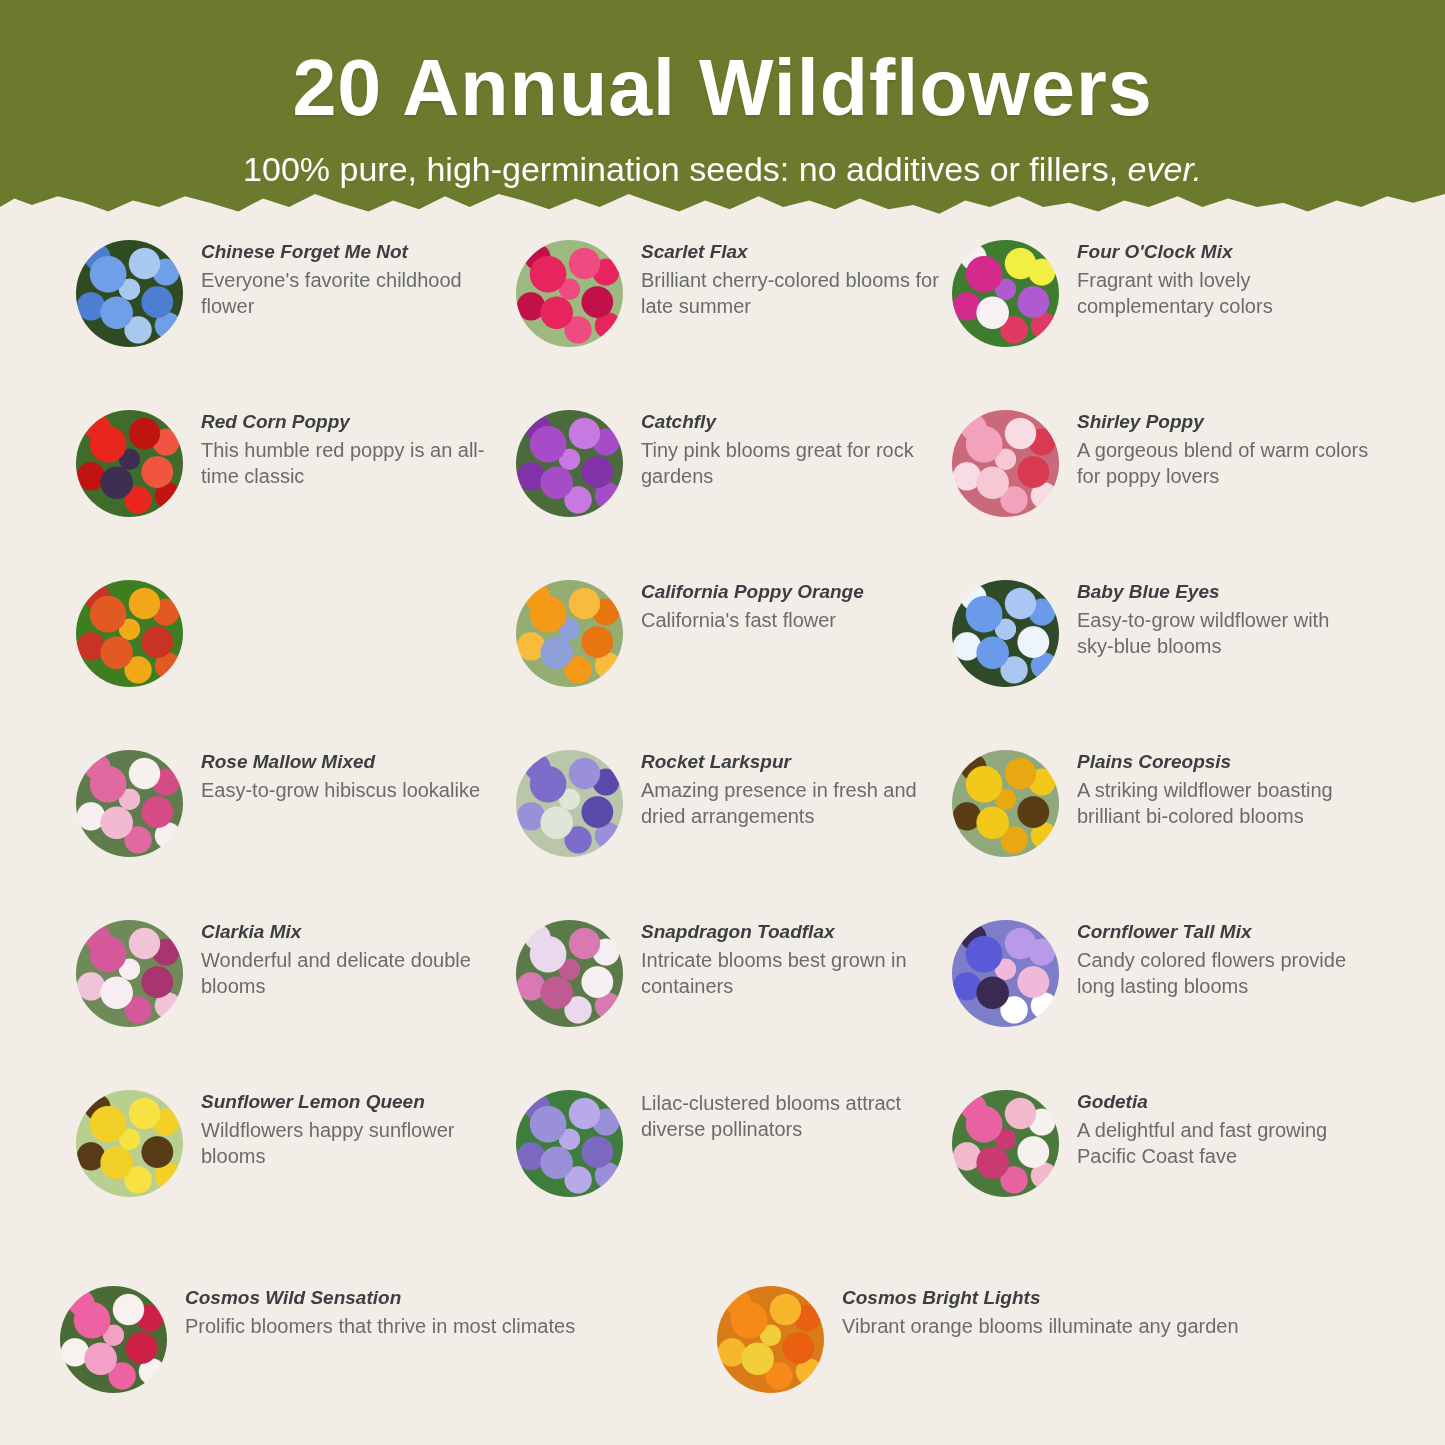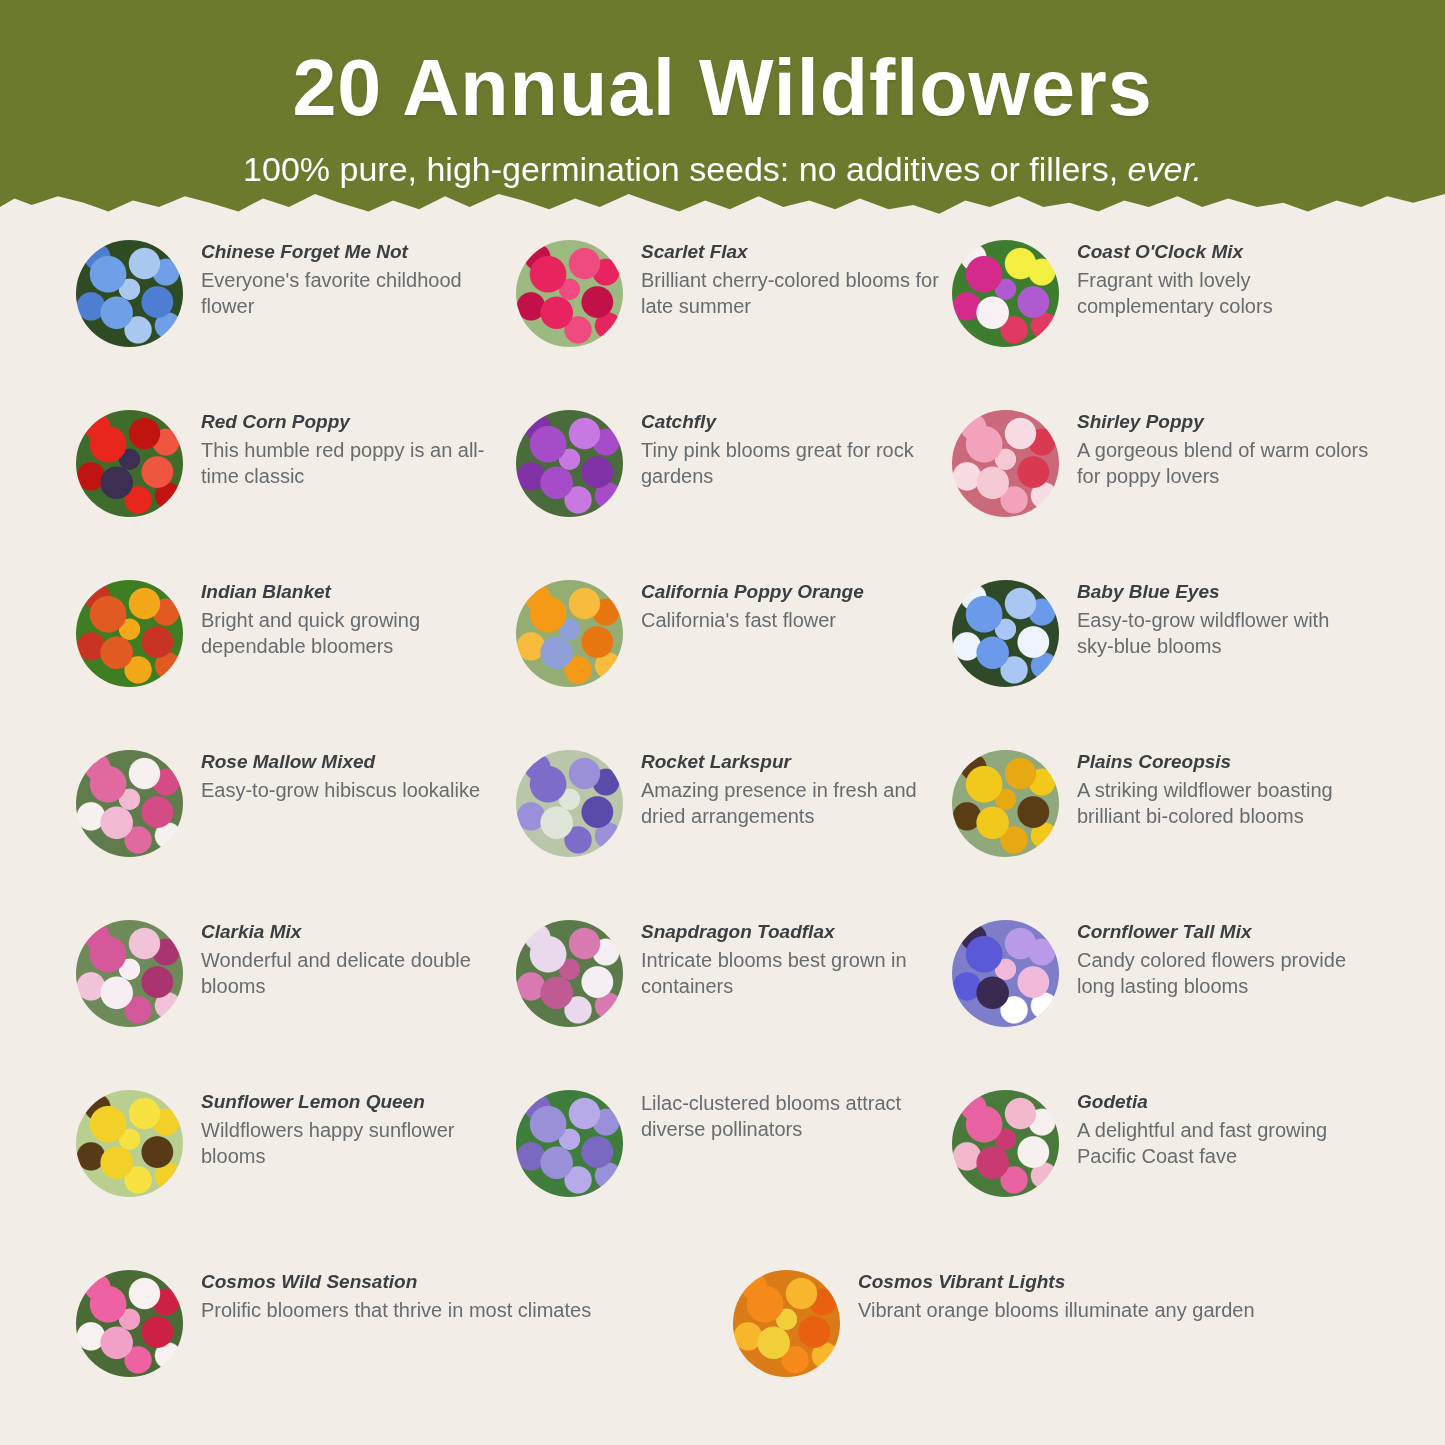--- a/index.html
+++ b/index.html
@@ -39,22 +39,22 @@
   }
   .subtitle em{font-style:italic;}
   #grid{
     display:grid;
     grid-template-columns:440px 436px 417px;
     grid-auto-rows:170px;
     padding:22px 0 0 76px;
   }
   #grid-bottom{
     display:flex;
-    padding-left:76px;
-    margin-top:10px;
+    padding-left:60px;
+    margin-top:26px;
     align-items:center;
   }
   #grid-bottom .item{width:657px;}
   #grid-bottom .text{width:520px;}
   .item{display:flex;gap:18px;align-items:flex-start;}
   .photo{
     width:107px;height:107px;
     border-radius:50%;
     flex:0 0 107px;
     background:#7d8a5a;
@@ -94,21 +94,21 @@
     <div class="item">
     <div class="photo" style="background: radial-gradient(circle at 30% 32%, rgb(232, 36, 95) 0px, rgb(232, 36, 95) 17%, rgba(0, 0, 0, 0) 18%), radial-gradient(circle at 64% 22%, rgb(240, 75, 128) 0px, rgb(240, 75, 128) 14%, rgba(0, 0, 0, 0) 15%), radial-gradient(circle at 76% 58%, rgb(194, 17, 72) 0px, rgb(194, 17, 72) 15%, rgba(0, 0, 0, 0) 16%), radial-gradient(circle at 38% 68%, rgb(232, 36, 95) 0px, rgb(232, 36, 95) 16%, rgba(0, 0, 0, 0) 17%), radial-gradient(circle at 58% 84%, rgb(240, 75, 128) 0px, rgb(240, 75, 128) 12%, rgba(0, 0, 0, 0) 13%), radial-gradient(circle at 14% 62%, rgb(194, 17, 72) 0px, rgb(194, 17, 72) 12%, rgba(0, 0, 0, 0) 13%), radial-gradient(circle at 84% 30%, rgb(232, 36, 95) 0px, rgb(232, 36, 95) 11%, rgba(0, 0, 0, 0) 12%), radial-gradient(circle at 50% 46%, rgb(240, 75, 128) 0px, rgb(240, 75, 128) 13%, rgba(0, 0, 0, 0) 14%), radial-gradient(circle at 20% 16%, rgb(194, 17, 72) 0px, rgb(194, 17, 72) 10%, rgba(0, 0, 0, 0) 11%), radial-gradient(circle at 86% 80%, rgb(232, 36, 95) 0px, rgb(232, 36, 95) 10%, rgba(0, 0, 0, 0) 11%), linear-gradient(rgb(156, 186, 128), rgb(156, 186, 128));"></div>
     <div class="text">
       <h3 class="name">Scarlet Flax</h3>
       <p class="desc">Brilliant cherry-colored blooms for late summer</p>
     </div>
   </div>
     <div class="item">
     <div class="photo" style="background: radial-gradient(circle at 30% 32%, rgb(212, 42, 139) 0px, rgb(212, 42, 139) 17%, rgba(0, 0, 0, 0) 18%), radial-gradient(circle at 64% 22%, rgb(242, 238, 66) 0px, rgb(242, 238, 66) 14%, rgba(0, 0, 0, 0) 15%), radial-gradient(circle at 76% 58%, rgb(176, 90, 209) 0px, rgb(176, 90, 209) 15%, rgba(0, 0, 0, 0) 16%), radial-gradient(circle at 38% 68%, rgb(247, 241, 243) 0px, rgb(247, 241, 243) 16%, rgba(0, 0, 0, 0) 17%), radial-gradient(circle at 58% 84%, rgb(224, 58, 98) 0px, rgb(224, 58, 98) 12%, rgba(0, 0, 0, 0) 13%), radial-gradient(circle at 14% 62%, rgb(212, 42, 139) 0px, rgb(212, 42, 139) 12%, rgba(0, 0, 0, 0) 13%), radial-gradient(circle at 84% 30%, rgb(242, 238, 66) 0px, rgb(242, 238, 66) 11%, rgba(0, 0, 0, 0) 12%), radial-gradient(circle at 50% 46%, rgb(176, 90, 209) 0px, rgb(176, 90, 209) 13%, rgba(0, 0, 0, 0) 14%), radial-gradient(circle at 20% 16%, rgb(247, 241, 243) 0px, rgb(247, 241, 243) 10%, rgba(0, 0, 0, 0) 11%), radial-gradient(circle at 86% 80%, rgb(224, 58, 98) 0px, rgb(224, 58, 98) 10%, rgba(0, 0, 0, 0) 11%), linear-gradient(rgb(62, 125, 47), rgb(62, 125, 47));"></div>
     <div class="text">
-      <h3 class="name">Coast O'Clock Mix</h3>
+      <h3 class="name">Four O'Clock Mix</h3>
       <p class="desc">Fragrant with lovely complementary colors</p>
     </div>
   </div>
     <div class="item">
     <div class="photo" style="background: radial-gradient(circle at 30% 32%, rgb(232, 38, 29) 0px, rgb(232, 38, 29) 17%, rgba(0, 0, 0, 0) 18%), radial-gradient(circle at 64% 22%, rgb(192, 20, 16) 0px, rgb(192, 20, 16) 14%, rgba(0, 0, 0, 0) 15%), radial-gradient(circle at 76% 58%, rgb(240, 85, 64) 0px, rgb(240, 85, 64) 15%, rgba(0, 0, 0, 0) 16%), radial-gradient(circle at 38% 68%, rgb(60, 47, 82) 0px, rgb(60, 47, 82) 16%, rgba(0, 0, 0, 0) 17%), radial-gradient(circle at 58% 84%, rgb(232, 38, 29) 0px, rgb(232, 38, 29) 12%, rgba(0, 0, 0, 0) 13%), radial-gradient(circle at 14% 62%, rgb(192, 20, 16) 0px, rgb(192, 20, 16) 12%, rgba(0, 0, 0, 0) 13%), radial-gradient(circle at 84% 30%, rgb(240, 85, 64) 0px, rgb(240, 85, 64) 11%, rgba(0, 0, 0, 0) 12%), radial-gradient(circle at 50% 46%, rgb(60, 47, 82) 0px, rgb(60, 47, 82) 13%, rgba(0, 0, 0, 0) 14%), radial-gradient(circle at 20% 16%, rgb(232, 38, 29) 0px, rgb(232, 38, 29) 10%, rgba(0, 0, 0, 0) 11%), radial-gradient(circle at 86% 80%, rgb(192, 20, 16) 0px, rgb(192, 20, 16) 10%, rgba(0, 0, 0, 0) 11%), linear-gradient(rgb(63, 107, 43), rgb(63, 107, 43));"></div>
     <div class="text">
       <h3 class="name">Red Corn Poppy</h3>
       <p class="desc">This humble red poppy is an all-time classic</p>
     </div>
   </div>
@@ -121,24 +121,20 @@
   </div>
     <div class="item">
     <div class="photo" style="background: radial-gradient(circle at 30% 32%, rgb(242, 162, 186) 0px, rgb(242, 162, 186) 17%, rgba(0, 0, 0, 0) 18%), radial-gradient(circle at 64% 22%, rgb(247, 221, 227) 0px, rgb(247, 221, 227) 14%, rgba(0, 0, 0, 0) 15%), radial-gradient(circle at 76% 58%, rgb(217, 58, 81) 0px, rgb(217, 58, 81) 15%, rgba(0, 0, 0, 0) 16%), radial-gradient(circle at 38% 68%, rgb(245, 201, 212) 0px, rgb(245, 201, 212) 16%, rgba(0, 0, 0, 0) 17%), radial-gradient(circle at 58% 84%, rgb(242, 162, 186) 0px, rgb(242, 162, 186) 12%, rgba(0, 0, 0, 0) 13%), radial-gradient(circle at 14% 62%, rgb(247, 221, 227) 0px, rgb(247, 221, 227) 12%, rgba(0, 0, 0, 0) 13%), radial-gradient(circle at 84% 30%, rgb(217, 58, 81) 0px, rgb(217, 58, 81) 11%, rgba(0, 0, 0, 0) 12%), radial-gradient(circle at 50% 46%, rgb(245, 201, 212) 0px, rgb(245, 201, 212) 13%, rgba(0, 0, 0, 0) 14%), radial-gradient(circle at 20% 16%, rgb(242, 162, 186) 0px, rgb(242, 162, 186) 10%, rgba(0, 0, 0, 0) 11%), radial-gradient(circle at 86% 80%, rgb(247, 221, 227) 0px, rgb(247, 221, 227) 10%, rgba(0, 0, 0, 0) 11%), linear-gradient(rgb(201, 105, 122), rgb(201, 105, 122));"></div>
     <div class="text">
       <h3 class="name">Shirley Poppy</h3>
       <p class="desc">A gorgeous blend of warm colors for poppy lovers</p>
     </div>
   </div>
     <div class="item">
     <div class="photo" style="background: radial-gradient(circle at 30% 32%, rgb(224, 90, 34) 0px, rgb(224, 90, 34) 17%, rgba(0, 0, 0, 0) 18%), radial-gradient(circle at 64% 22%, rgb(242, 168, 24) 0px, rgb(242, 168, 24) 14%, rgba(0, 0, 0, 0) 15%), radial-gradient(circle at 76% 58%, rgb(201, 51, 36) 0px, rgb(201, 51, 36) 15%, rgba(0, 0, 0, 0) 16%), radial-gradient(circle at 38% 68%, rgb(224, 90, 34) 0px, rgb(224, 90, 34) 16%, rgba(0, 0, 0, 0) 17%), radial-gradient(circle at 58% 84%, rgb(242, 168, 24) 0px, rgb(242, 168, 24) 12%, rgba(0, 0, 0, 0) 13%), radial-gradient(circle at 14% 62%, rgb(201, 51, 36) 0px, rgb(201, 51, 36) 12%, rgba(0, 0, 0, 0) 13%), radial-gradient(circle at 84% 30%, rgb(224, 90, 34) 0px, rgb(224, 90, 34) 11%, rgba(0, 0, 0, 0) 12%), radial-gradient(circle at 50% 46%, rgb(242, 168, 24) 0px, rgb(242, 168, 24) 13%, rgba(0, 0, 0, 0) 14%), radial-gradient(circle at 20% 16%, rgb(201, 51, 36) 0px, rgb(201, 51, 36) 10%, rgba(0, 0, 0, 0) 11%), radial-gradient(circle at 86% 80%, rgb(224, 90, 34) 0px, rgb(224, 90, 34) 10%, rgba(0, 0, 0, 0) 11%), linear-gradient(rgb(63, 125, 35), rgb(63, 125, 35));"></div>
-    <div class="text">
-      <h3 class="name">Indian Blanket</h3>
-      <p class="desc">Bright and quick growing dependable bloomers</p>
-    </div>
   </div>
     <div class="item">
     <div class="photo" style="background: radial-gradient(circle at 30% 32%, rgb(245, 154, 22) 0px, rgb(245, 154, 22) 17%, rgba(0, 0, 0, 0) 18%), radial-gradient(circle at 64% 22%, rgb(247, 187, 62) 0px, rgb(247, 187, 62) 14%, rgba(0, 0, 0, 0) 15%), radial-gradient(circle at 76% 58%, rgb(232, 118, 16) 0px, rgb(232, 118, 16) 15%, rgba(0, 0, 0, 0) 16%), radial-gradient(circle at 38% 68%, rgb(143, 159, 216) 0px, rgb(143, 159, 216) 16%, rgba(0, 0, 0, 0) 17%), radial-gradient(circle at 58% 84%, rgb(245, 154, 22) 0px, rgb(245, 154, 22) 12%, rgba(0, 0, 0, 0) 13%), radial-gradient(circle at 14% 62%, rgb(247, 187, 62) 0px, rgb(247, 187, 62) 12%, rgba(0, 0, 0, 0) 13%), radial-gradient(circle at 84% 30%, rgb(232, 118, 16) 0px, rgb(232, 118, 16) 11%, rgba(0, 0, 0, 0) 12%), radial-gradient(circle at 50% 46%, rgb(143, 159, 216) 0px, rgb(143, 159, 216) 13%, rgba(0, 0, 0, 0) 14%), radial-gradient(circle at 20% 16%, rgb(245, 154, 22) 0px, rgb(245, 154, 22) 10%, rgba(0, 0, 0, 0) 11%), radial-gradient(circle at 86% 80%, rgb(247, 187, 62) 0px, rgb(247, 187, 62) 10%, rgba(0, 0, 0, 0) 11%), linear-gradient(rgb(147, 173, 114), rgb(147, 173, 114));"></div>
     <div class="text">
       <h3 class="name">California Poppy Orange</h3>
       <p class="desc">California's fast flower</p>
     </div>
   </div>
     <div class="item">
     <div class="photo" style="background: radial-gradient(circle at 30% 32%, rgb(106, 154, 233) 0px, rgb(106, 154, 233) 17%, rgba(0, 0, 0, 0) 18%), radial-gradient(circle at 64% 22%, rgb(169, 199, 242) 0px, rgb(169, 199, 242) 14%, rgba(0, 0, 0, 0) 15%), radial-gradient(circle at 76% 58%, rgb(238, 244, 251) 0px, rgb(238, 244, 251) 15%, rgba(0, 0, 0, 0) 16%), radial-gradient(circle at 38% 68%, rgb(106, 154, 233) 0px, rgb(106, 154, 233) 16%, rgba(0, 0, 0, 0) 17%), radial-gradient(circle at 58% 84%, rgb(169, 199, 242) 0px, rgb(169, 199, 242) 12%, rgba(0, 0, 0, 0) 13%), radial-gradient(circle at 14% 62%, rgb(238, 244, 251) 0px, rgb(238, 244, 251) 12%, rgba(0, 0, 0, 0) 13%), radial-gradient(circle at 84% 30%, rgb(106, 154, 233) 0px, rgb(106, 154, 233) 11%, rgba(0, 0, 0, 0) 12%), radial-gradient(circle at 50% 46%, rgb(169, 199, 242) 0px, rgb(169, 199, 242) 13%, rgba(0, 0, 0, 0) 14%), radial-gradient(circle at 20% 16%, rgb(238, 244, 251) 0px, rgb(238, 244, 251) 10%, rgba(0, 0, 0, 0) 11%), radial-gradient(circle at 86% 80%, rgb(106, 154, 233) 0px, rgb(106, 154, 233) 10%, rgba(0, 0, 0, 0) 11%), linear-gradient(rgb(47, 74, 41), rgb(47, 74, 41));"></div>
@@ -214,17 +210,17 @@
     <div class="item">
     <div class="photo" style="background: radial-gradient(circle at 30% 32%, rgb(238, 97, 162) 0px, rgb(238, 97, 162) 17%, rgba(0, 0, 0, 0) 18%), radial-gradient(circle at 64% 22%, rgb(247, 242, 239) 0px, rgb(247, 242, 239) 14%, rgba(0, 0, 0, 0) 15%), radial-gradient(circle at 76% 58%, rgb(204, 33, 69) 0px, rgb(204, 33, 69) 15%, rgba(0, 0, 0, 0) 16%), radial-gradient(circle at 38% 68%, rgb(242, 160, 198) 0px, rgb(242, 160, 198) 16%, rgba(0, 0, 0, 0) 17%), radial-gradient(circle at 58% 84%, rgb(238, 97, 162) 0px, rgb(238, 97, 162) 12%, rgba(0, 0, 0, 0) 13%), radial-gradient(circle at 14% 62%, rgb(247, 242, 239) 0px, rgb(247, 242, 239) 12%, rgba(0, 0, 0, 0) 13%), radial-gradient(circle at 84% 30%, rgb(204, 33, 69) 0px, rgb(204, 33, 69) 11%, rgba(0, 0, 0, 0) 12%), radial-gradient(circle at 50% 46%, rgb(242, 160, 198) 0px, rgb(242, 160, 198) 13%, rgba(0, 0, 0, 0) 14%), radial-gradient(circle at 20% 16%, rgb(238, 97, 162) 0px, rgb(238, 97, 162) 10%, rgba(0, 0, 0, 0) 11%), radial-gradient(circle at 86% 80%, rgb(247, 242, 239) 0px, rgb(247, 242, 239) 10%, rgba(0, 0, 0, 0) 11%), linear-gradient(rgb(74, 107, 54), rgb(74, 107, 54));"></div>
     <div class="text">
       <h3 class="name">Cosmos Wild Sensation</h3>
       <p class="desc">Prolific bloomers that thrive in most climates</p>
     </div>
   </div>
     <div class="item">
     <div class="photo" style="background: radial-gradient(circle at 30% 32%, rgb(245, 138, 27) 0px, rgb(245, 138, 27) 17%, rgba(0, 0, 0, 0) 18%), radial-gradient(circle at 64% 22%, rgb(247, 182, 43) 0px, rgb(247, 182, 43) 14%, rgba(0, 0, 0, 0) 15%), radial-gradient(circle at 76% 58%, rgb(232, 96, 16) 0px, rgb(232, 96, 16) 15%, rgba(0, 0, 0, 0) 16%), radial-gradient(circle at 38% 68%, rgb(242, 207, 58) 0px, rgb(242, 207, 58) 16%, rgba(0, 0, 0, 0) 17%), radial-gradient(circle at 58% 84%, rgb(245, 138, 27) 0px, rgb(245, 138, 27) 12%, rgba(0, 0, 0, 0) 13%), radial-gradient(circle at 14% 62%, rgb(247, 182, 43) 0px, rgb(247, 182, 43) 12%, rgba(0, 0, 0, 0) 13%), radial-gradient(circle at 84% 30%, rgb(232, 96, 16) 0px, rgb(232, 96, 16) 11%, rgba(0, 0, 0, 0) 12%), radial-gradient(circle at 50% 46%, rgb(242, 207, 58) 0px, rgb(242, 207, 58) 13%, rgba(0, 0, 0, 0) 14%), radial-gradient(circle at 20% 16%, rgb(245, 138, 27) 0px, rgb(245, 138, 27) 10%, rgba(0, 0, 0, 0) 11%), radial-gradient(circle at 86% 80%, rgb(247, 182, 43) 0px, rgb(247, 182, 43) 10%, rgba(0, 0, 0, 0) 11%), linear-gradient(rgb(217, 123, 23), rgb(217, 123, 23));"></div>
     <div class="text">
-      <h3 class="name">Cosmos Vibrant Lights</h3>
+      <h3 class="name">Cosmos Bright Lights</h3>
       <p class="desc">Vibrant orange blooms illuminate any garden</p>
     </div>
   </div>
   </div>
 
 </body></html>

